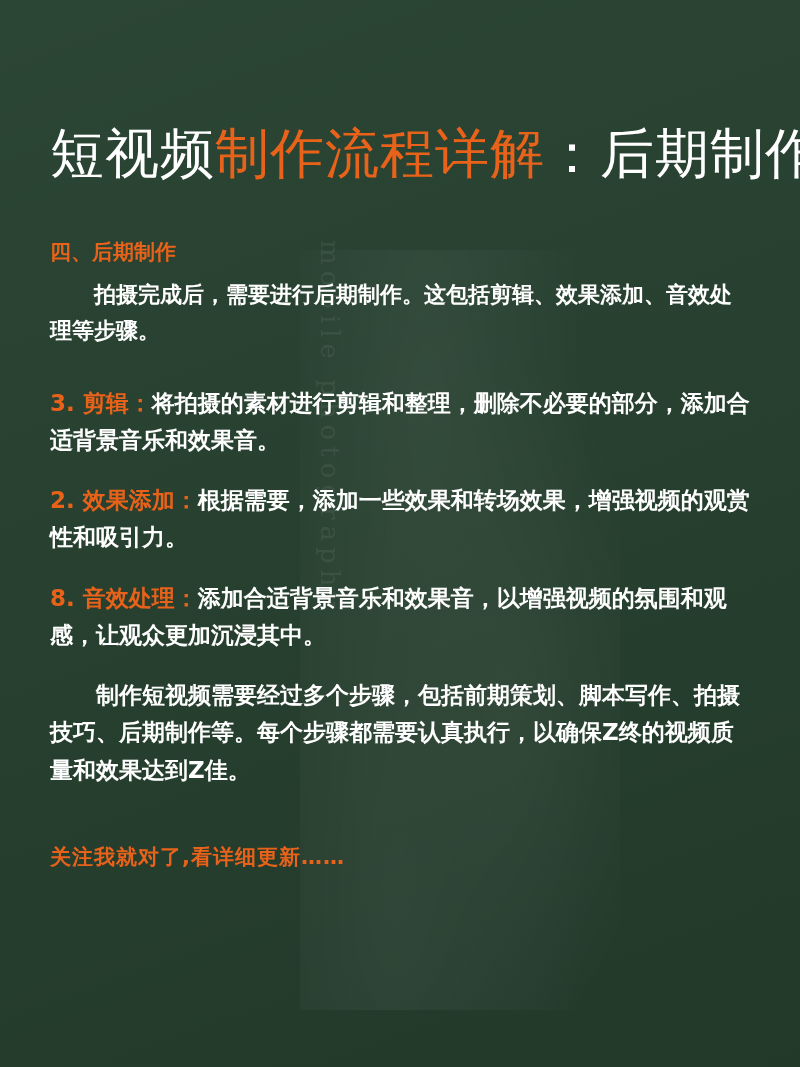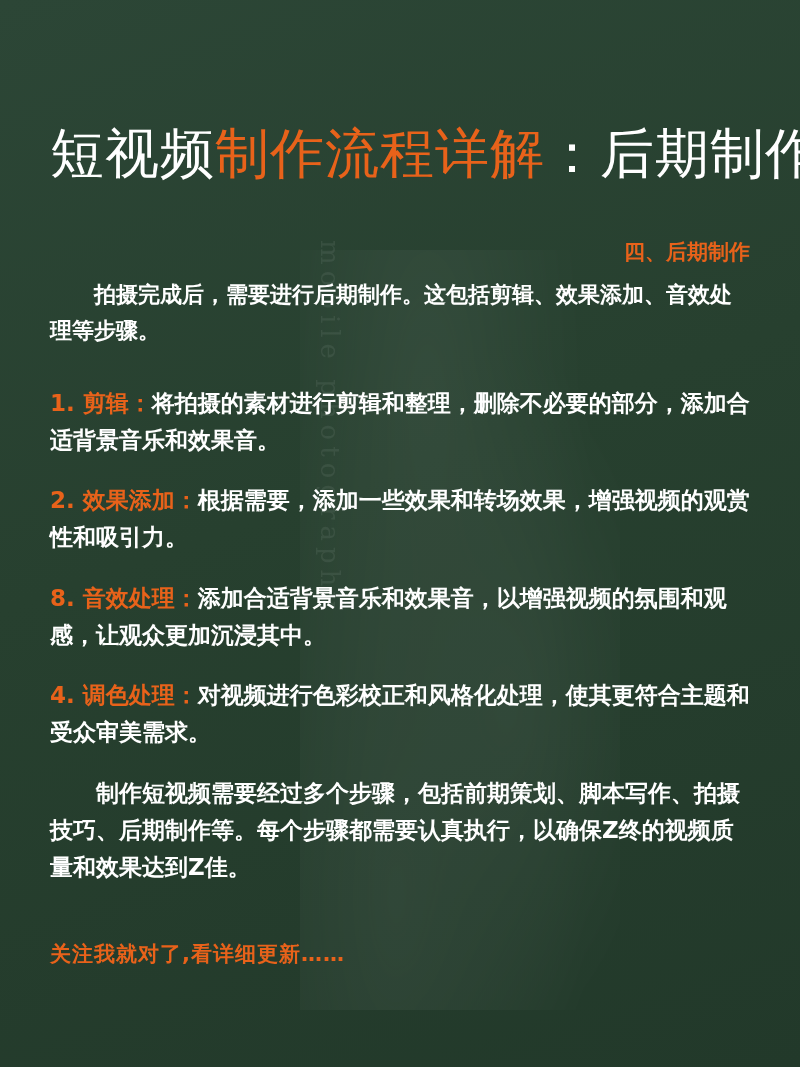--- a/index.html
+++ b/index.html
@@ -68,21 +68,20 @@
   .section {
     position: relative;
     z-index: 2;
     margin-top: 48px;
   }
   .section-heading {
     color: #e8621a;
     font-size: 21px;
     font-weight: bold;
     line-height: 1.6;
-    text-align: right;
   }
   .section-intro {
     color: #ffffff;
     font-size: 22px;
     line-height: 1.62;
     font-weight: bold;
     text-indent: 2em;
     margin-top: 8px;
   }
 
@@ -135,30 +134,27 @@
     <span>短视频</span><span class="hl">制作流程详解</span><span>：后期制作</span>
   </h1>
 
   <div class="section">
     <div class="section-heading">四、后期制作</div>
     <div class="section-intro">拍摄完成后，需要进行后期制作。这包括剪辑、效果添加、音效处理等步骤。</div>
   </div>
 
   <div class="items">
     <p class="item">
-      <span class="lead">1. 剪辑：</span><span>将拍摄的素材进行剪辑和整理，删除不必要的部分，添加合适背景音乐和效果音。</span>
+      <span class="lead">3. 剪辑：</span><span>将拍摄的素材进行剪辑和整理，删除不必要的部分，添加合适背景音乐和效果音。</span>
     </p>
     <p class="item">
       <span class="lead">2. 效果添加：</span><span>根据需要，添加一些效果和转场效果，增强视频的观赏性和吸引力。</span>
     </p>
     <p class="item">
       <span class="lead">8. 音效处理：</span><span>添加合适背景音乐和效果音，以增强视频的氛围和观感，让观众更加沉浸其中。</span>
-    </p>
-    <p class="item">
-      <span class="lead">4. 调色处理：</span><span>对视频进行色彩校正和风格化处理，使其更符合主题和受众审美需求。</span>
     </p>
   </div>
 
   <p class="closing">制作短视频需要经过多个步骤，包括前期策划、脚本写作、拍摄技巧、后期制作等。每个步骤都需要认真执行，以确保Z终的视频质量和效果达到Z佳。</p>
 
   <div class="footer">关注我就对了,看详细更新……</div>
 
 </div>
 
 </body></html>

